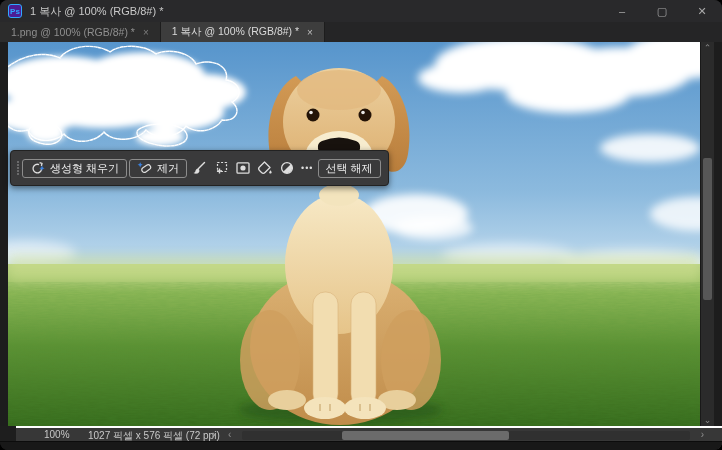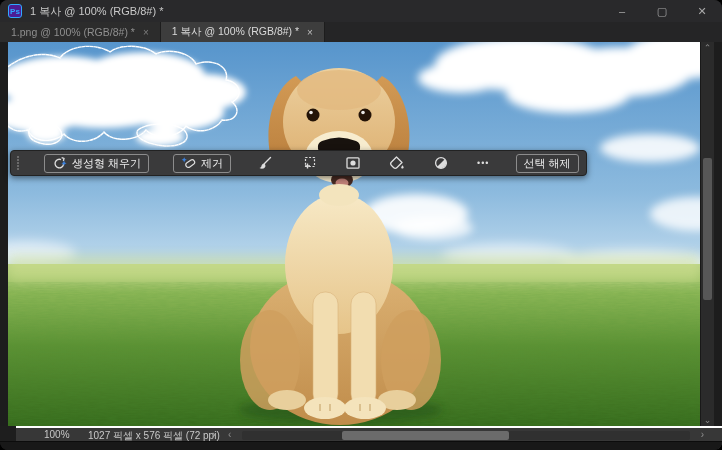--- a/index.html
+++ b/index.html
@@ -24,22 +24,22 @@
   
   .canvas-area{position:absolute;top:42px;left:0;width:722px;height:384px;background:#1d1d1d;}
   .canvas-image{position:absolute;left:8px;top:0;width:692px;height:384px;overflow:hidden;}
   
   .vscroll{position:absolute;left:700px;top:0;width:14px;height:384px;background:#2b2b2b;border-left:1px solid #191919;}
   .vscroll .arrow{position:absolute;left:0;width:13px;height:12px;color:#8a8a8a;font-size:9px;
     display:flex;align-items:center;justify-content:center;}
   .vscroll .arrow.up{top:0;} .vscroll .arrow.down{bottom:0;}
   .vthumb{position:absolute;left:2px;top:116px;width:9px;height:142px;background:#575757;border-radius:2px;}
   
-  .ctx-bar{position:absolute;left:10px;top:150px;height:26px;background:#3a3a3b;border:1px solid #222;
-    border-radius:4px;display:flex;align-items:center;padding:0 7px 0 5px;gap:24px;
+  .ctx-bar{position:absolute;left:10px;top:150px;height:36px;background:#3a3a3b;border:1px solid #222;
+    border-radius:4px;display:flex;align-items:center;padding:0 7px 0 5px;gap:2px;
     box-shadow:0 2px 6px rgba(0,0,0,.5);z-index:5;}
   .grip{width:4px;height:16px;background-image:radial-gradient(circle,#9b9b9b 0.9px,transparent 1.1px);
     background-size:4px 3px;background-position:center;}
   .tb-btn{border:1px solid #8c8c8c;border-radius:3px;height:19px;display:flex;align-items:center;
     gap:5px;padding:0 7px;font-size:11px;color:#ededed;white-space:nowrap;background:transparent;}
   .tb-icon{width:20px;height:19px;display:flex;align-items:center;justify-content:center;color:#dedede;}
   .tb-more{font-size:9px;letter-spacing:1px;color:#dedede;padding:0 2px;}
   .tb-btn svg,.tb-icon svg{display:block;}
   
   .statusbar{position:absolute;top:426px;left:16px;width:722px;height:23px;background:#373737;

